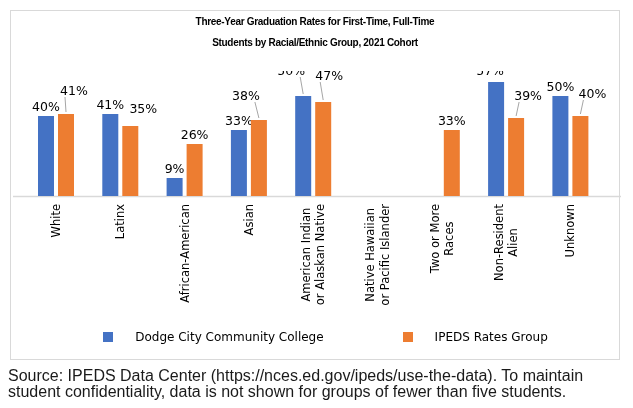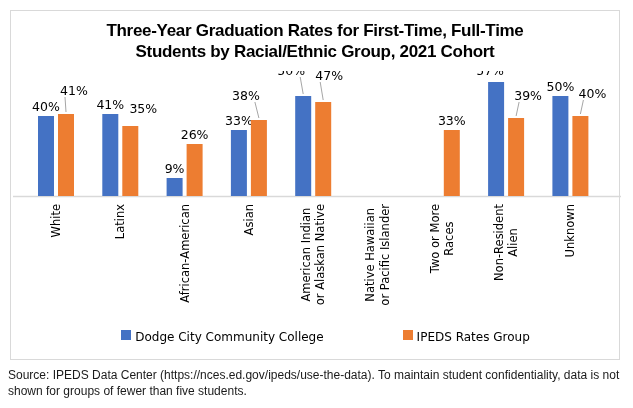--- a/index.html
+++ b/index.html
@@ -5,36 +5,36 @@
   html,body { margin:0; padding:0; }
   body {
     width:633px; height:408px; background:#ffffff; position:relative;
     font-family:"DejaVu Sans", sans-serif; overflow:hidden;
   }
   .frame {
     position:absolute; left:10px; top:10px; width:610px; height:350px;
     border:1.5px solid #D9D9D9; box-sizing:border-box; background:#fff;
   }
   .title {
-    margin-top:9px; text-align:center; color:#000;
+    text-align:center; color:#000;
     font-family:"Liberation Sans", sans-serif; font-weight:bold;
-    font-size:17px; line-height:21px; letter-spacing:-0.3px;
+    font-size:10px; line-height:21px; letter-spacing:-0.3px;
   }
   svg.plot { position:absolute; left:0; top:60px; display:block; }
   svg.plot text { font-family:"DejaVu Sans", sans-serif; fill:#000; }
   .legend {
     position:absolute; left:0; right:0; top:319px;
     display:flex; justify-content:center; align-items:center; gap:58px;
     font-size:12px; color:#000;
   }
-  .legend-item { display:flex; align-items:flex-start; gap:4px;padding-left:21px; }
+  .legend-item { display:flex; align-items:center; gap:22px;padding-left:21px; }
   .swatch { width:10px; height:10px; flex:0 0 auto; }
   .source {
     position:absolute; left:8px; top:368px; width:618px;
-    font-family:"Liberation Sans", sans-serif; font-size:12px;
+    font-family:"Liberation Sans", sans-serif; font-size:16px;
     line-height:15.5px; color:#1a1a1a;
   }
 </style>
 </head>
 <body>
 
 <div class="canvas">
   <div class="frame">
     <div class="title">
       <div>Three-Year Graduation Rates for First-Time, Full-Time</div>

